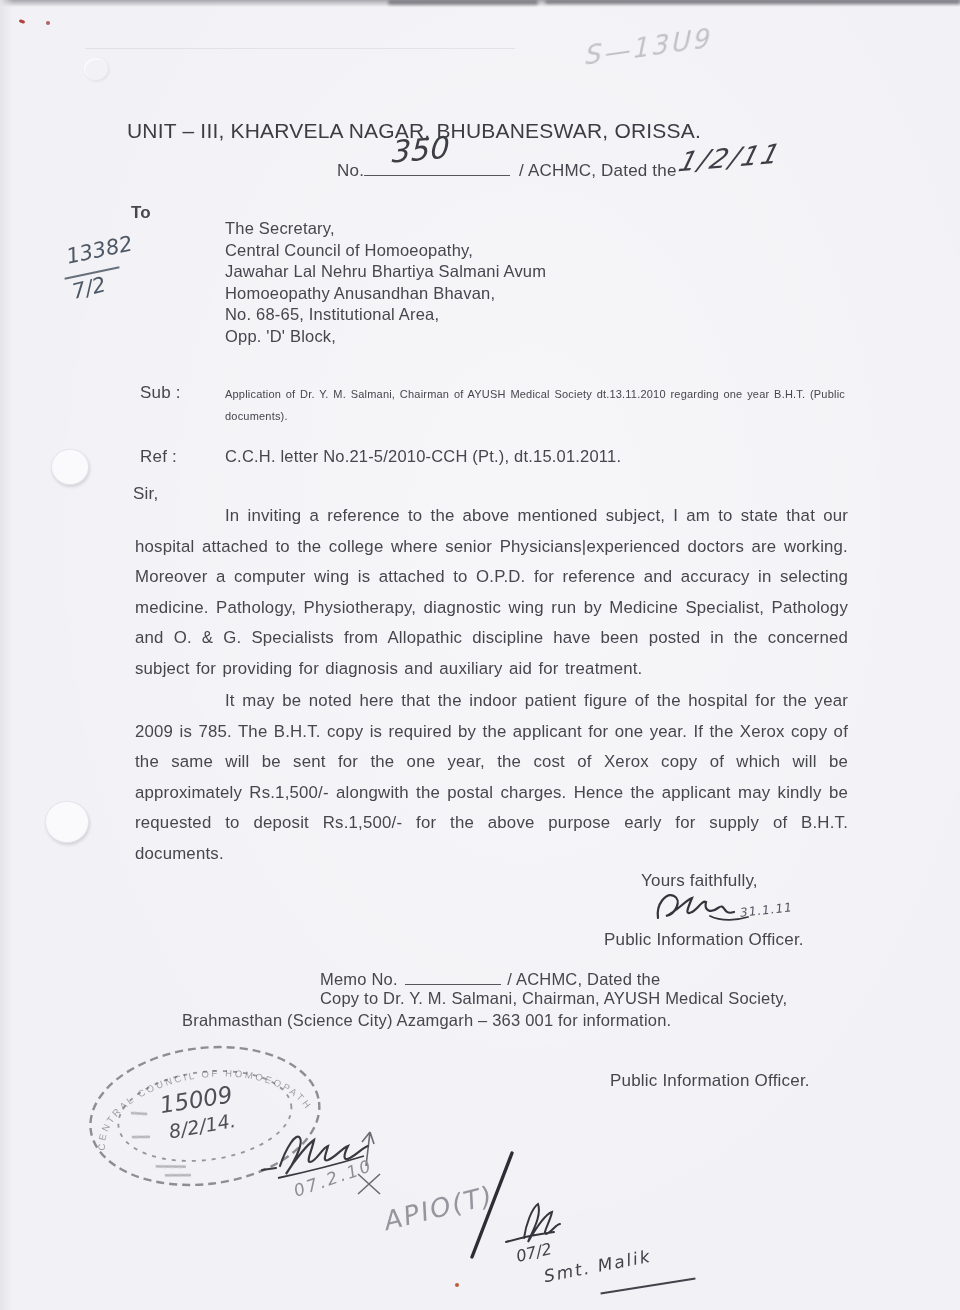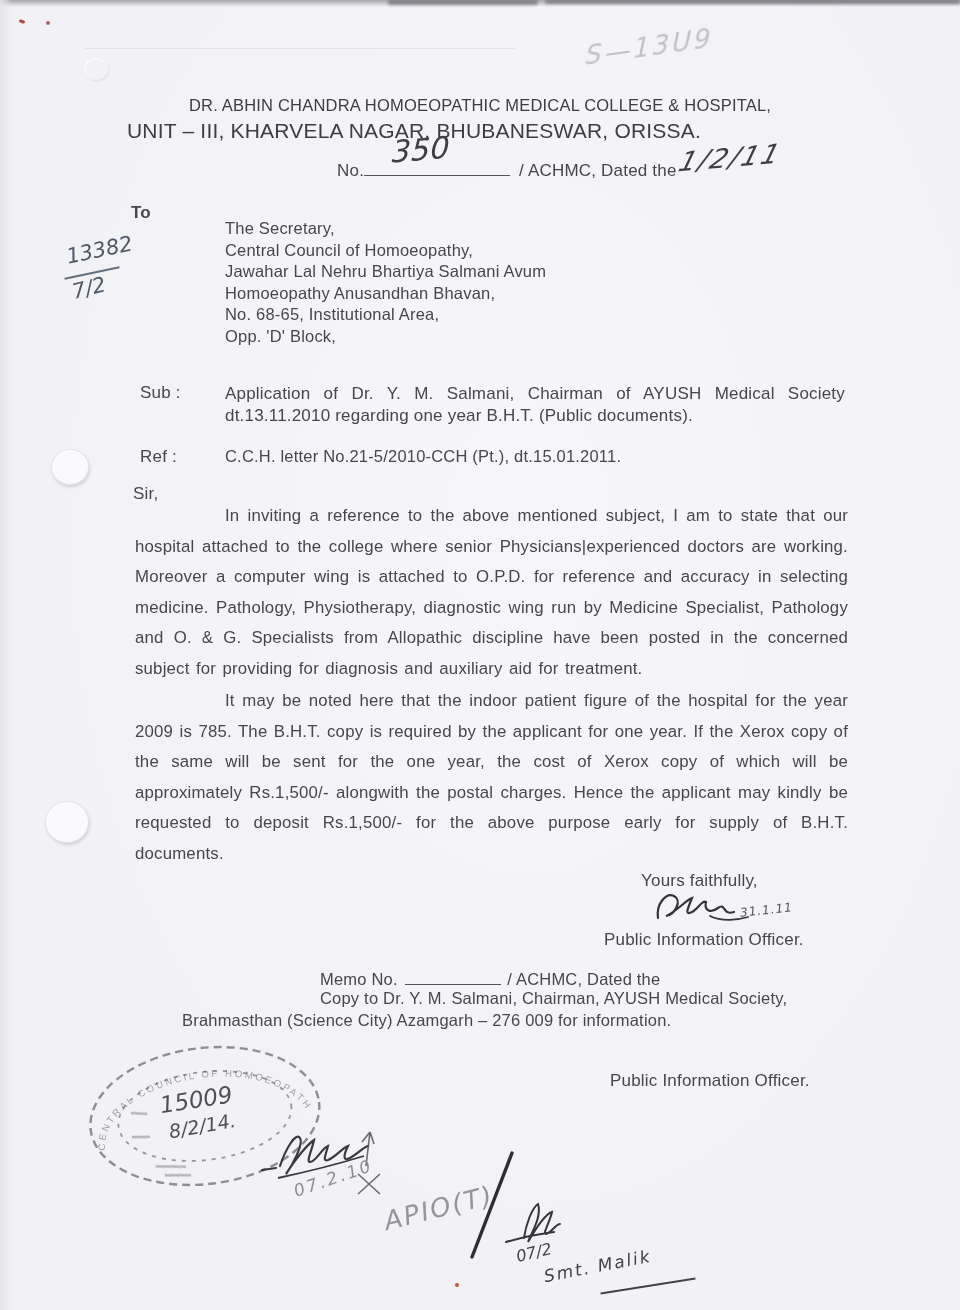--- a/index.html
+++ b/index.html
@@ -42,21 +42,20 @@
   <div class="abs" style="left:19px;top:20px;width:6px;height:3px;background:#b2433c;transform:rotate(20deg);border-radius:2px;"></div>
   <div class="abs" style="left:46px;top:21px;width:4px;height:4px;background:#a33d3a;border-radius:50%;opacity:.8;"></div>
   <div class="abs" style="left:455px;top:1283px;width:4px;height:4px;background:#c05a38;border-radius:50%;"></div>
 
   <div class="abs emboss" style="left:84px;top:58px;width:24px;height:22px;"></div>
   <div class="abs hole" style="left:51px;top:449px;width:36px;height:34px;"></div>
   <div class="abs hole" style="left:45px;top:801px;width:42px;height:40px;"></div>
 
   <div class="abs hand pencil" style="left:585px;top:32px;font-size:26px;opacity:.55;transform:rotate(-8deg) skewX(-10deg);filter:blur(.4px);letter-spacing:3px;">S—13U9</div>
 
-  <div class="abs typed center" style="left:0;top:96px;width:960px;font-size:16.5px;color:#3c3c43;">DR. ABHIN CHANDRA HOMOEOPATHIC MEDICAL COLLEGE &amp; HOSPITAL,</div>
   <div class="abs typed center" style="left:0;top:119px;width:828px;font-size:21px;color:#3c3c43;">UNIT – III, KHARVELA NAGAR, BHUBANESWAR, ORISSA.</div>
 
   <div class="abs typed" style="left:337px;top:158px;font-size:17px;">
     <span>No.</span><span class="blank" style="width:146px;position:relative;"><span class="hand abs" style="left:28px;top:-26px;font-size:30px;transform:rotate(-5deg) skewX(-8deg);">350</span></span>
     <span style="margin-left:4px;">/ ACHMC, Dated the</span>
   </div>
   <div class="abs hand" style="left:681px;top:142px;font-size:27px;transform:skewX(-20deg) rotate(-5deg);letter-spacing:2px;">1/2/11</div>
 
   <div class="abs hand blueink" style="left:66px;top:238px;font-size:21px;transform:rotate(-12deg);">13382</div>
   <div class="abs" style="left:64px;top:272px;width:56px;height:2px;background:#4d5866;transform:rotate(-12deg);opacity:.85;"></div>
@@ -66,21 +65,21 @@
   <div class="abs typed" style="left:225px;top:218px;font-size:16.5px;line-height:21.5px;">
     <div>The Secretary,</div>
     <div>Central Council of Homoeopathy,</div>
     <div>Jawahar Lal Nehru Bhartiya Salmani Avum</div>
     <div>Homoeopathy Anusandhan Bhavan,</div>
     <div>No. 68-65, Institutional Area,</div>
     <div>Opp. 'D' Block,</div>
   </div>
 
   <div class="abs typed" style="left:140px;top:383px;font-size:17px;">Sub :</div>
-  <div class="abs typed justify" style="left:225px;top:383px;width:620px;font-size:17px;line-height:22px;">Application of Dr. Y. M. Salmani, Chairman of AYUSH Medical Society dt.13.11.2010 regarding one year B.H.T. (Public documents).</div>
+  <div class="abs typed justify" style="left:225px;top:383px;width:620px;font-size:11px;line-height:22px;">Application of Dr. Y. M. Salmani, Chairman of AYUSH Medical Society dt.13.11.2010 regarding one year B.H.T. (Public documents).</div>
 
   <div class="abs typed" style="left:140px;top:447px;font-size:17px;">Ref :</div>
   <div class="abs typed" style="left:225px;top:447px;font-size:16.5px;text-align:right;">C.C.H. letter No.21-5/2010-CCH (Pt.), dt.15.01.2011.</div>
 
   <div class="abs typed" style="left:133px;top:484px;font-size:17px;">Sir,</div>
 
   <div class="abs typed justify" style="left:135px;top:501px;width:713px;font-size:16.8px;line-height:30.6px;text-indent:90px;word-spacing:1.5px;">In inviting a reference to the above mentioned subject, I am to state that our hospital attached to the college where senior Physicians|experienced doctors are working. Moreover a computer wing is attached to O.P.D. for reference and accuracy in selecting medicine. Pathology, Physiotherapy, diagnostic wing run by Medicine Specialist, Pathology and O. &amp; G. Specialists from Allopathic discipline have been posted in the concerned subject for providing for diagnosis and auxiliary aid for treatment.</div>
   <div class="abs typed justify" style="left:135px;top:686px;width:713px;font-size:16.8px;line-height:30.6px;text-indent:90px;word-spacing:1.5px;">It may be noted here that the indoor patient figure of the hospital for the year 2009 is 785. The B.H.T. copy is required by the applicant for one year. If the Xerox copy of the same will be sent for the one year, the cost of Xerox copy of which will be approximately Rs.1,500/- alongwith the postal charges. Hence the applicant may kindly be requested to deposit Rs.1,500/- for the above purpose early for supply of B.H.T. documents.</div>
 
   <div class="abs typed" style="left:641px;top:871px;font-size:17px;">Yours faithfully,</div>
@@ -91,21 +90,21 @@
   </svg>
   <div class="abs hand" style="left:740px;top:903px;font-size:12px;color:#55545d;transform:rotate(-6deg);letter-spacing:1px;">31.1.11</div>
   <div class="abs typed" style="left:604px;top:930px;font-size:17px;">Public Information Officer.</div>
 
   <div class="abs typed" style="left:320px;top:967px;font-size:16.5px;">
     <span>Memo No.</span>
     <span class="blank" style="width:96px;margin:0 2px;"></span>
     <span>/ ACHMC, Dated the</span>
   </div>
   <div class="abs typed justify" style="left:320px;top:989px;width:528px;font-size:16.5px;">Copy to Dr. Y. M. Salmani, Chairman, AYUSH Medical Society,</div>
-  <div class="abs typed" style="left:182px;top:1011px;font-size:16.5px;">Brahmasthan (Science City) Azamgarh – 276 009 for information.</div>
+  <div class="abs typed" style="left:182px;top:1011px;font-size:16.5px;">Brahmasthan (Science City) Azamgarh – 363 001 for information.</div>
   <div class="abs typed" style="left:610px;top:1071px;font-size:17px;">Public Information Officer.</div>
 
   <div class="abs" style="left:80px;top:1038px;width:250px;height:158px;transform:rotate(-7deg);">
     <svg width="250" height="158">
       <defs>
         <path id="arcTop" d="M 22,100 A 104 60 0 0 1 228,88" fill="none"></path>
       </defs>
       <ellipse cx="125" cy="78" rx="115" ry="68" fill="none" stroke="#3b3a42" stroke-width="2.4" stroke-dasharray="8 5" opacity=".55"></ellipse>
       <ellipse cx="125" cy="78" rx="87" ry="44" fill="none" stroke="#3b3a42" stroke-width="1.8" stroke-dasharray="4 6" opacity=".5"></ellipse>
       <text font-family="Liberation Sans, sans-serif" font-size="9.5" fill="#4a4950" opacity=".5" letter-spacing="2.5">

